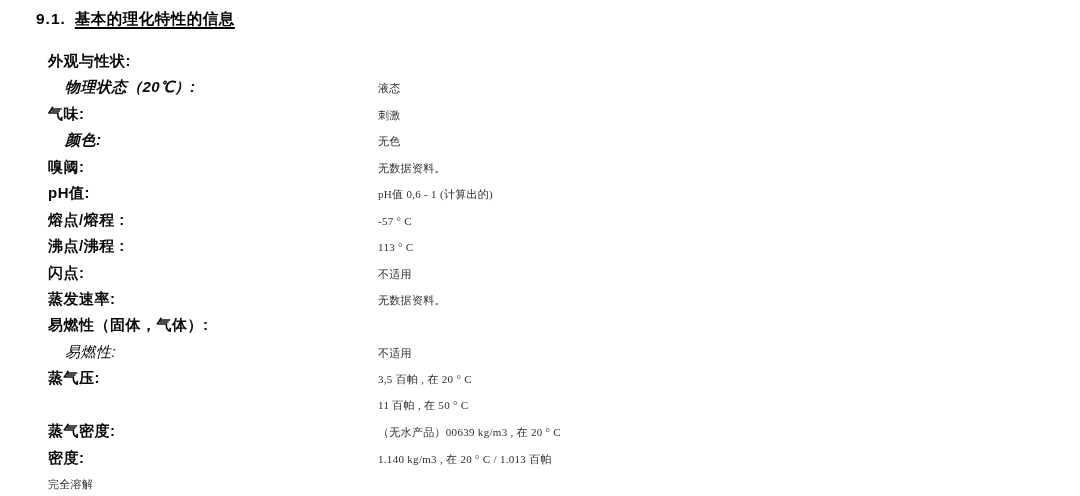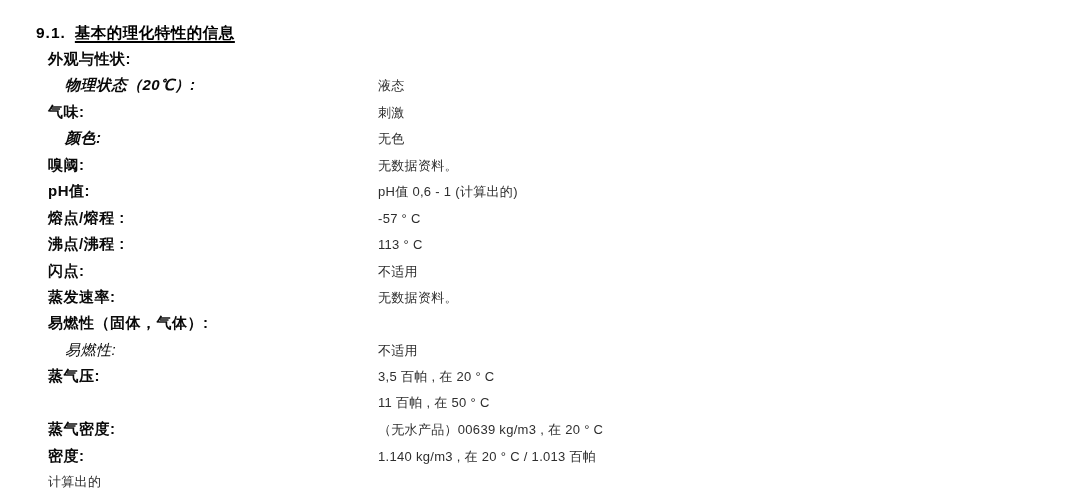--- a/index.html
+++ b/index.html
@@ -8,39 +8,40 @@
     background: #ffffff;
   }
   body {
     width: 1080px;
     height: 496px;
     overflow: hidden;
     font-family: "Liberation Sans", sans-serif;
     color: #000000;
   }
   .doc {
-    padding: 20px 0 0 36px;
+    padding: 6px 0 0 36px;
   }
   .section-heading {
     font-size: 15.5px;
     font-weight: bold;
     line-height: 26px;
     white-space: nowrap;
   }
   .section-heading .section-num {
     margin-right: 9px;
     letter-spacing: 1px;
   }
   .section-heading .section-text {
     text-decoration: underline;
     text-underline-offset: 3px;
     text-decoration-thickness: 1.5px;
     letter-spacing: 0.5px;
   }
   .props {
+    margin-top: 16px;
     margin-left: 12px; 
   }
   .prop-row {
     display: flex;
     align-items: baseline;
     line-height: 26.45px;
     height: 26.45px;
     white-space: nowrap;
   }
   .prop-label {
@@ -52,23 +53,23 @@
     letter-spacing: 0.5px;
   }
   .prop-label.bold {
     font-weight: bold;
   }
   .prop-label.indent {
     padding-left: 17px;
     font-style: italic;
   }
   .prop-value {
-    font-size: 13px;
+    font-size: 11px;
     color: #2e2e2e;
-    font-family: Liberation Sans, sans-serif;
+    font-family: Liberation Serif, serif;
     letter-spacing: 0.3px;
   }
 </style>
 </head>
 <body>
 
 <div class="doc">
 
   <div class="section-heading">
     <span class="section-num">9.1.</span><span class="section-text">基本的理化特性的信息</span>
@@ -149,17 +150,17 @@
     <span class="prop-label bold">蒸气密度:</span>
     <span class="prop-value">（无水产品）00639 kg/m3 , 在 20 ° C</span>
   </div>
 
   <div class="prop-row">
     <span class="prop-label bold">密度:</span>
     <span class="prop-value">1.140 kg/m3 , 在 20 ° C / 1.013 百帕</span>
   </div>
 
   <div class="prop-row">
-    <span class="prop-value">计算出的</span>
+    <span class="prop-value">完全溶解</span>
   </div>
 </div>
 
 </div>
 
 </body></html>

